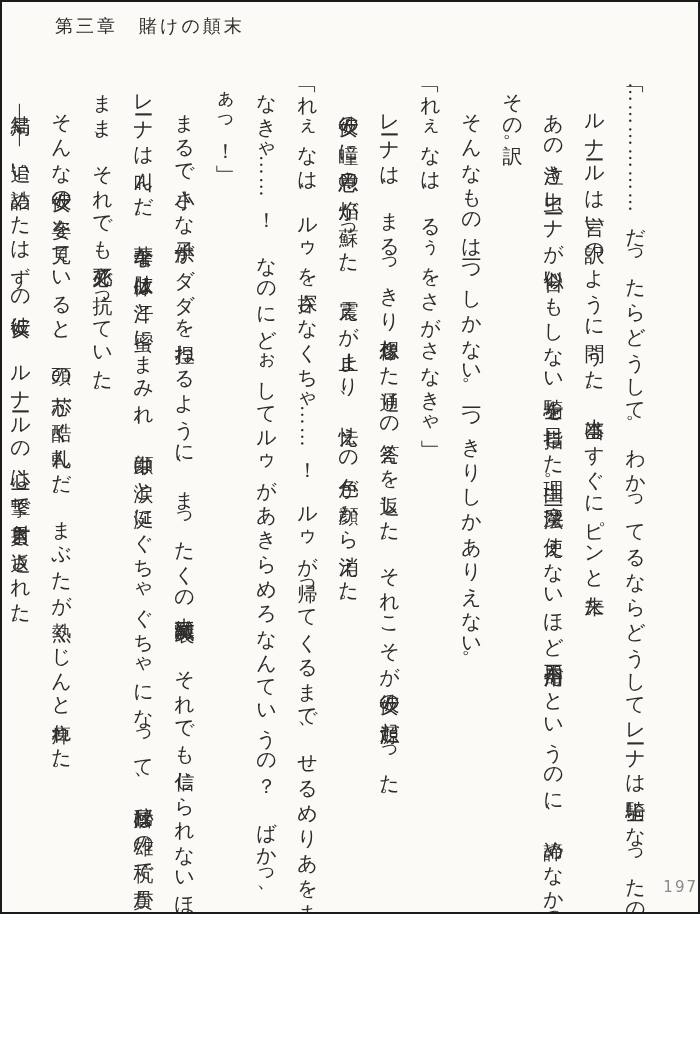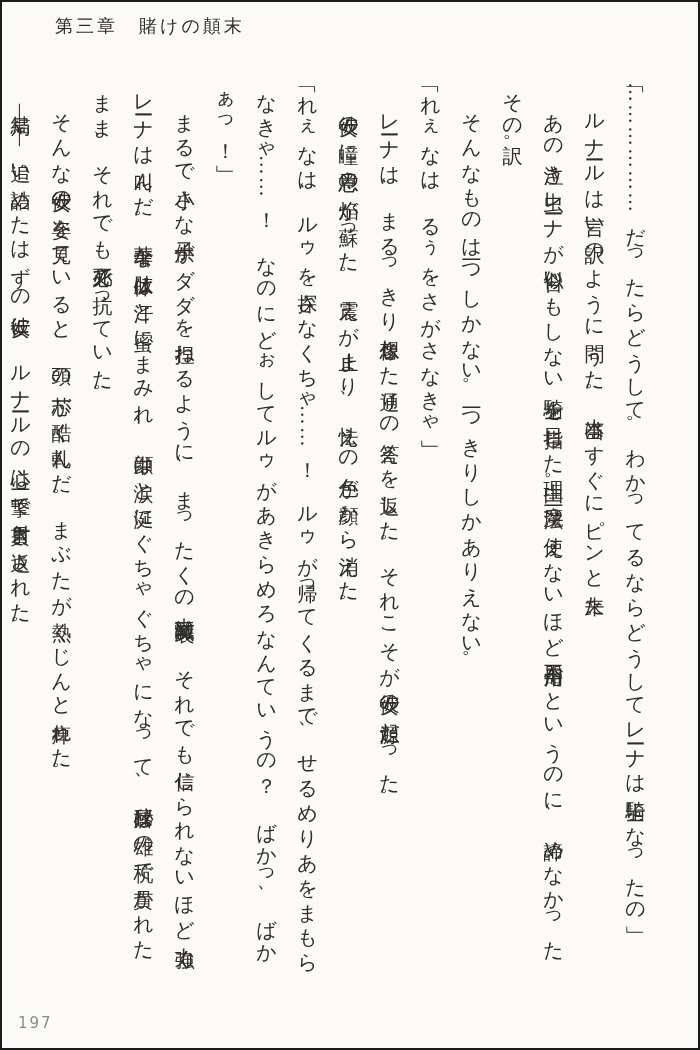--- a/index.html
+++ b/index.html
@@ -9,21 +9,21 @@
     --frame:#1b1b1b;
   }
   html,body{margin:0;padding:0;}
   body{
     width:700px;height:1050px;
     font-family:"Liberation Serif","DejaVu Serif",serif;
     background:#ffffff;
   }
   .page{
     position:relative;
-    width:700px;height:1050px;
+    width:700px;height:914px;
     box-sizing:border-box;
     background:var(--bg);
     border:2px solid var(--frame);
     overflow:hidden;
     padding-left:12px;
   }
   .chapter-header{
     position:absolute;
     top:12px;left:53px;
     font-size:18px;
@@ -46,21 +46,21 @@
   .page-text p{
     margin:0;padding:0;
     text-indent:0;
   }
   .page-text p.indent{
     text-indent:1em;
   }
   .page-number{
     position:absolute;
     left:16px;right:0;bottom:16px;
-    text-align:left;
+    text-align:right;
     font-size:15px;
     letter-spacing:2px;
     color:var(--muted);
     font-family:"DejaVu Sans","Liberation Sans",sans-serif;
   }
 </style>
 </head>
 <body>
 
 <div class="page">

